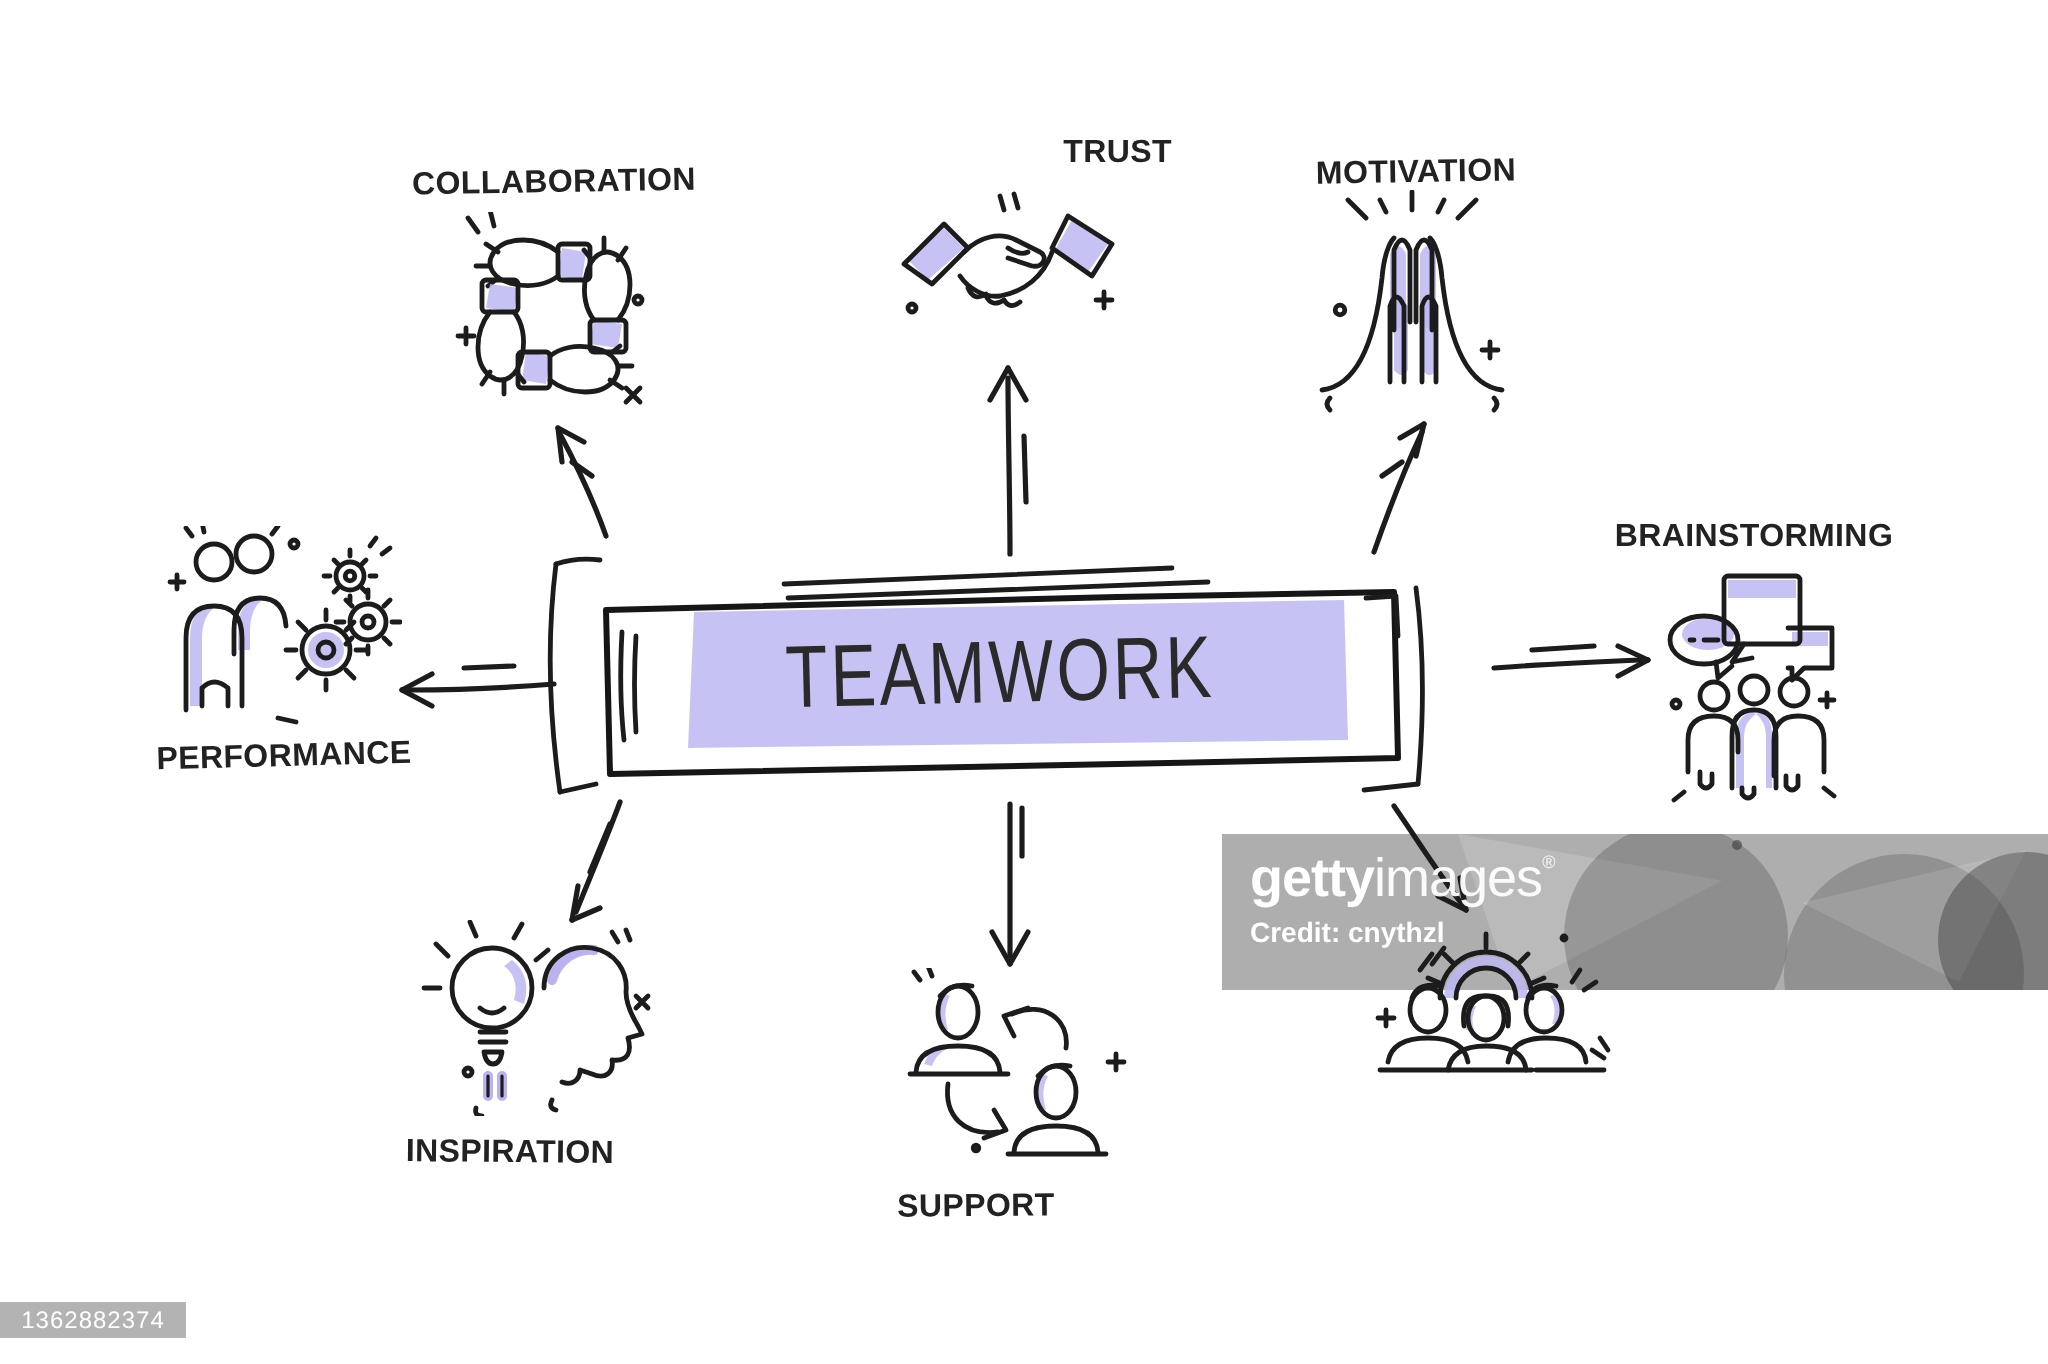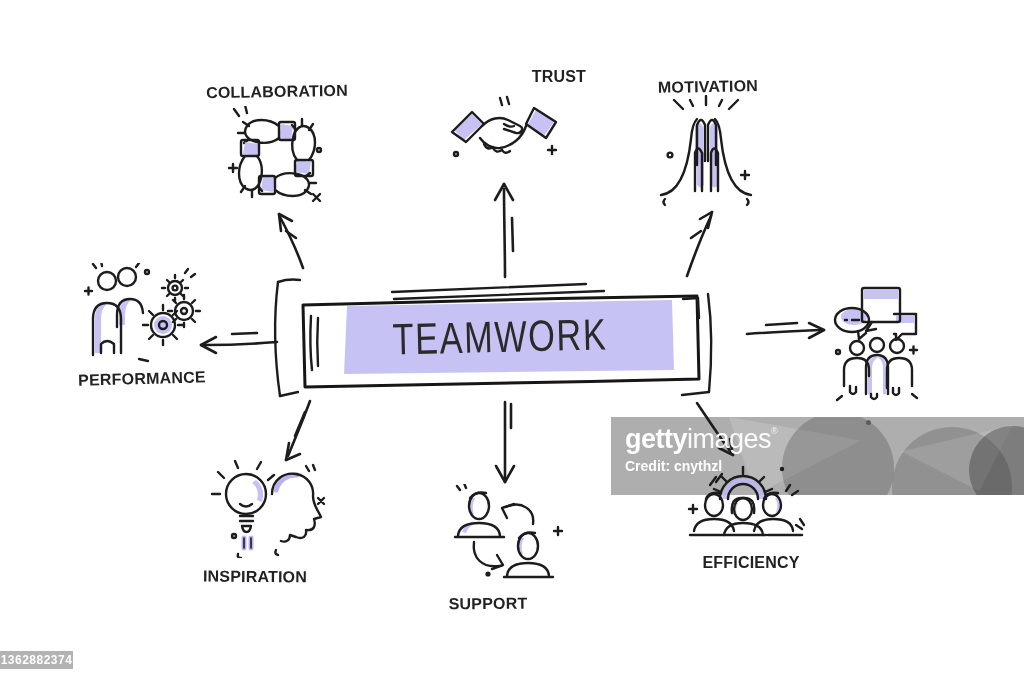--- a/index.html
+++ b/index.html
@@ -57,22 +57,22 @@
          clip-path:polygon(0 40%,100% 0,70% 100%);background:rgba(255,255,255,.12);}
   #wm-dot{left:255px;top:3px;width:5px;height:5px;background:rgba(50,50,50,.55);}
   #wm-text{position:absolute;left:611px;top:417px;width:413px;height:78px;z-index:5;
            color:#fff;padding:16px;pointer-events:none;}
   #wm-brand{position:absolute;left:14px;top:7px;font-size:27px;letter-spacing:-.5px;}
   #wm-brand .b{font-weight:700;}
   #wm-brand .r{font-weight:400;opacity:.95;}
   #wm-brand .reg{font-size:9px;vertical-align:14px;opacity:.9;}
   #wm-credit{position:absolute;left:14px;top:41px;font-size:14px;font-weight:700;}
 
-  #id-band{position:absolute;left:0;top:651px;width:73px;height:18px;background:#b3b3b3;
-           color:#fff;font-size:12px;font-weight:700;line-height:18px;text-align:center;
+  #id-band{position:absolute;left:0;top:651px;width:93px;height:18px;background:#b3b3b3;
+           color:#fff;font-size:12px;font-weight:400;line-height:18px;text-align:center;
            letter-spacing:.5px;z-index:6;}
 </style>
 </head>
 <body>
 
 <div class="canvas">
 
   <svg id="arrow-layer" width="1024" height="682" viewBox="0 0 1024 682">
     <g class="ln" style="stroke-width:2.6">
       <path d="M303,268 C297,251 288,232 280,217"></path>
@@ -130,24 +130,24 @@
     <path class="ln" d="M14,124 L32,120"></path>
     <path class="ln" d="M442,22 C446,52 446,87 443,120"></path>
     <path class="ln" d="M443,120 L416,123"></path>
     <path class="ln" d="M417,27 L432,26 L433,46"></path>
   </svg>
   <div id="center-title">TEAMWORK</div>
 
   <div class="node-label" id="lbl-collaboration">COLLABORATION</div>
   <div class="node-label" id="lbl-trust">TRUST</div>
   <div class="node-label" id="lbl-motivation">MOTIVATION</div>
+  <div class="node-label" id="lbl-brainstorming">BRAINSTORMING</div>
   <div class="node-label" id="lbl-performance">PERFORMANCE</div>
   <div class="node-label" id="lbl-inspiration">INSPIRATION</div>
   <div class="node-label" id="lbl-support">SUPPORT</div>
-  <div class="node-label" id="lbl-efficiency">EFFICIENCY</div>
 
   <div class="icon" id="ic-collaboration">
     <svg width="104" height="104" viewBox="0 0 104 104">
       <defs>
         <g id="armC">
           <path class="acc" d="M56,18 l12,2 l-2,14 l-12,-2 z"></path>
           <rect class="ln" x="54" y="16" width="16" height="18" rx="2"></rect>
           <path class="ln" d="M54,20 C44,12 28,12 22,20 c-5,7 0,14 10,16 c9,2 17,0 22,-4"></path>
           <path class="ln" d="M24,20 l-6,-4 M20,27 l-7,0 M24,33 l-5,4"></path>
         </g>

